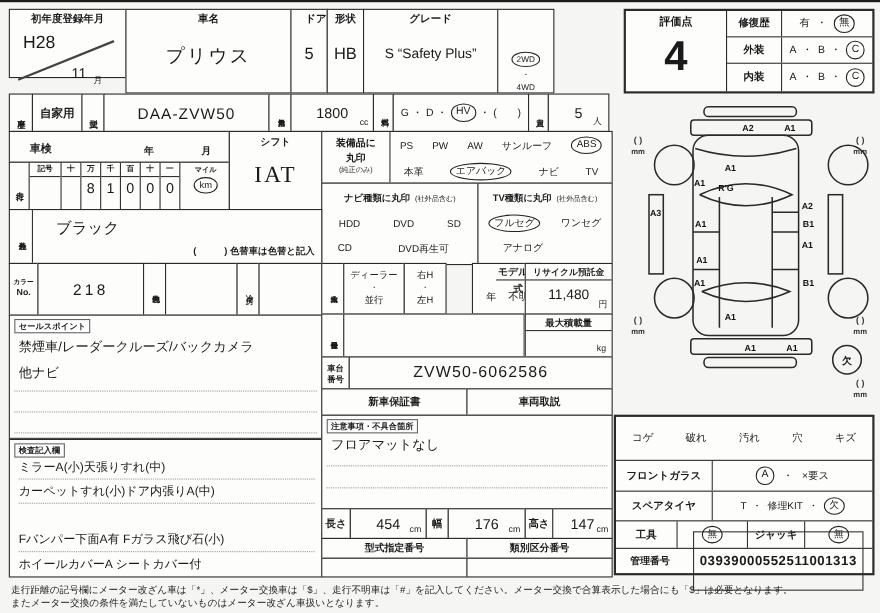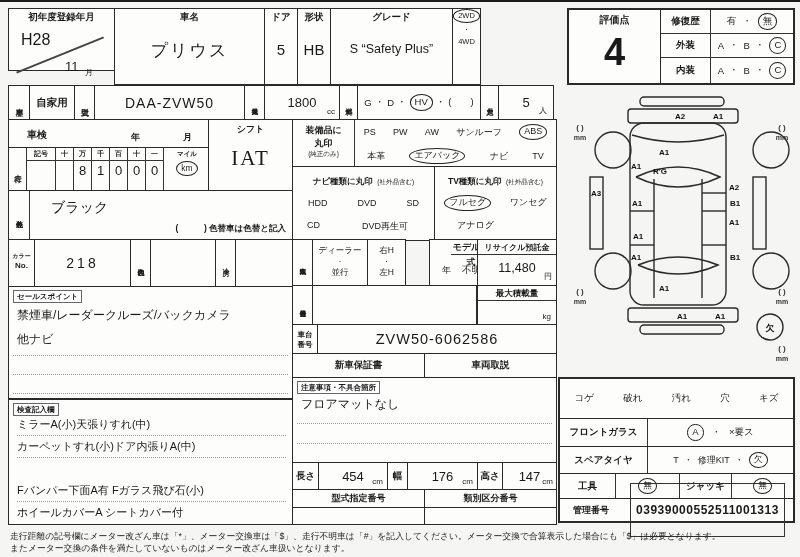--- a/index.html
+++ b/index.html
@@ -39,35 +39,35 @@
 </div>
 
 <div class="box" style="left:114px;top:8px;width:151px;height:77px;">
   <span class="lab" style="margin-top:2px;">車名</span>
   <div class="center" style="height:52px;">
     <span class="hand" style="font-size:17px;letter-spacing:2px;">プリウス</span>
   </div>
 </div>
 
 <div class="box" style="left:264px;top:8px;width:34px;height:77px;">
-  <span class="lab" style="margin-top:2px;">ドア</span>
+  <span class="lab" style="margin-top:2px;text-align:right;">ドア</span>
   <div class="center" style="height:50px;font-size:15px;">5</div>
 </div>
 
 <div class="box" style="left:297px;top:8px;width:34px;height:77px;">
   <span class="lab" style="margin-top:2px;">形状</span>
   <div class="center" style="height:50px;font-size:15px;">HB</div>
 </div>
 
 <div class="box" style="left:330px;top:8px;width:123px;height:77px;">
   <span class="lab" style="margin-top:2px;">グレード</span>
   <div class="center" style="height:50px;font-size:12.5px;">S “Safety Plus”</div>
 </div>
 
-<div class="box" style="left:452px;top:8px;width:29px;height:77px;display:flex;flex-direction:column;align-items:center;justify-content:flex-start;gap:2px;">
+<div class="box" style="left:452px;top:8px;width:52px;height:77px;display:flex;flex-direction:column;align-items:center;justify-content:flex-end;gap:2px;">
   <span class="circ" style="font-size:7.5px;">2WD</span>
   <span style="font-size:7px;">・</span>
   <span style="font-size:7.5px;">4WD</span>
 </div>
 
 <div class="box" style="left:8px;top:85px;width:22px;height:35px;">
   <span class="vlab" style="font-size:7.5px;">車歴</span>
 </div>
 <div class="box center" style="left:29px;top:85px;width:46px;height:35px;font-size:10.5px;font-weight:bold;">自家用</div>
 <div class="box" style="left:74px;top:85px;width:21px;height:35px;">

